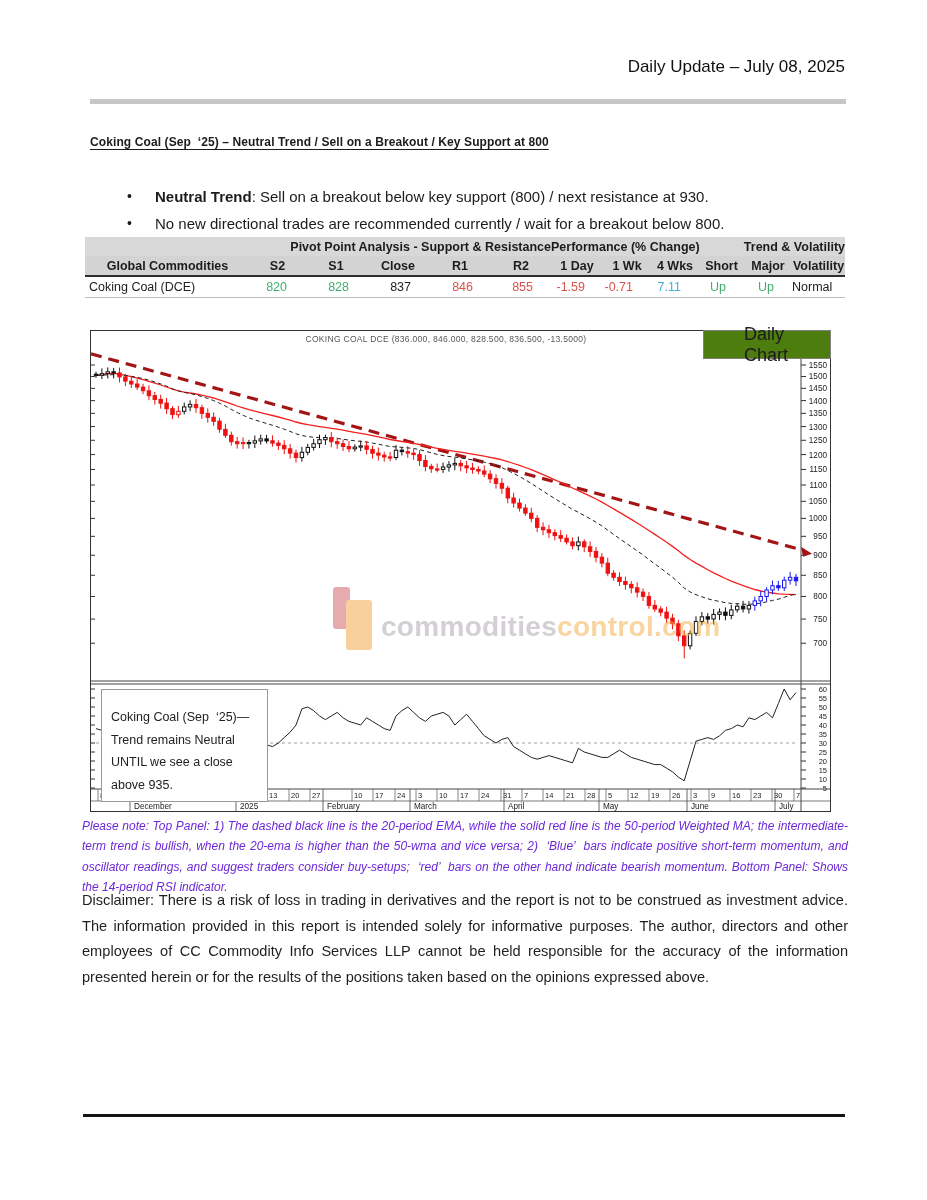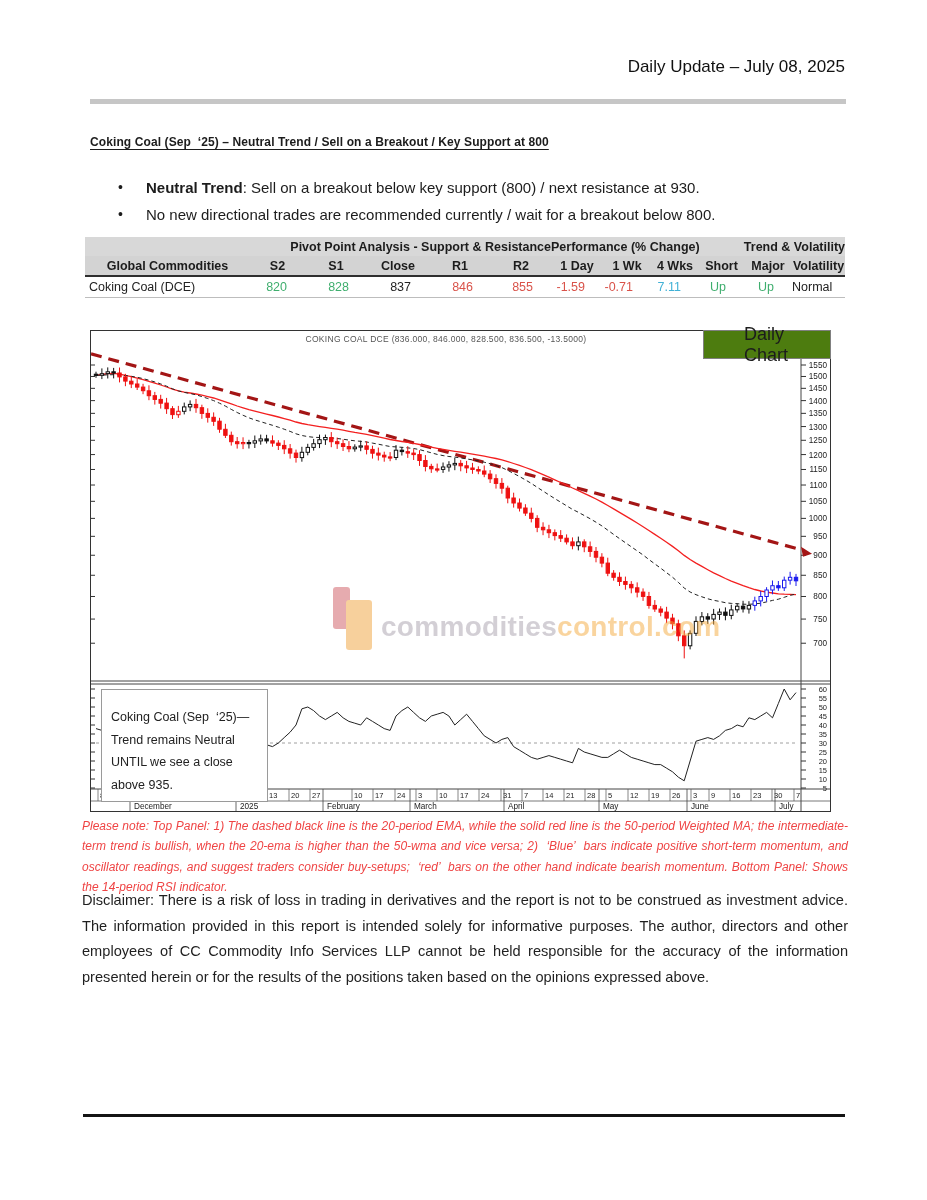--- a/index.html
+++ b/index.html
@@ -4,21 +4,21 @@
 <style>
   html,body{margin:0;padding:0;}
   body{width:927px;height:1200px;position:relative;background:#ffffff;
        font-family:"Liberation Sans",sans-serif;color:#1c1c1c;overflow:hidden;}
 
   .header-date{position:absolute;top:57px;right:82px;font-size:17px;color:#111;}
   .divider{position:absolute;top:99px;left:90px;width:756px;height:5px;background:#c6c6c6;}
   .title{position:absolute;top:127px;left:82px;margin:8px;font-size:12px;font-weight:700;
          text-decoration:underline;text-underline-offset:3px;letter-spacing:0.1px;}
 
-  .bullets{position:absolute;top:171px;left:108px;margin:8px;padding:0;list-style:none;font-size:15px;}
+  .bullets{position:absolute;top:171px;left:108px;margin:17px;padding:0;list-style:none;font-size:15px;}
   .bullets li{margin-bottom:10px;padding-left:30px;position:relative;}
   .bullets li::before{content:"\2022";position:absolute;left:2px;top:0px;font-size:14px;}
 
   .pivot-table{position:absolute;top:237px;left:85px;width:760px;border-collapse:collapse;
                font-size:12.5px;table-layout:fixed;}
   .pivot-table td,.pivot-table th{overflow:hidden;white-space:nowrap;}
   .group-row td{background:#d8d8d8;text-align:right;font-weight:600;height:19px;padding:0;}
   .head-row th{background:#d3d3d3;text-align:center;font-weight:600;height:19px;padding:0;
                border-bottom:2px solid #2e2e2e;}
   .section-row td{font-weight:700;height:18px;padding:0 0 0 4px;border-bottom:1px solid #a9a9a9;text-align:left;}
@@ -37,21 +37,21 @@
   .wm-logo{position:relative;width:46px;height:66px;}
   .wm-red{position:absolute;left:0;top:0;width:17px;height:42px;background:#cf5a62;border-radius:3px;}
   .wm-orange{position:absolute;left:13px;top:13px;width:26px;height:50px;background:#f1a33c;border-radius:3px;}
   .wm-text{font-size:28px;font-weight:700;letter-spacing:0.3px;margin-left:2px;margin-bottom:10px;white-space:nowrap;}
   .wm-gray{color:#a8a1ad;}
   .wm-orangetxt{color:#f5ab40;}
   .annotation{position:absolute;left:10px;top:358px;width:148px;background:#fff;border:1px solid #9a9a9a;
               padding:16px 8px 5px 9px;font-size:12.5px;line-height:22.5px;z-index:3;color:#222;}
 
   .note{position:absolute;top:816px;left:82px;width:766px;margin:0;font-size:12px;font-style:italic;
-        line-height:20.3px;text-align:justify;color:#ef4444;}
+        line-height:20.3px;text-align:justify;color:#6d28d9;}
   .disclaimer{position:absolute;top:888px;left:82px;width:766px;margin:0;font-size:14.6px;
               line-height:25.6px;text-align:justify;color:#1f1f1f;}
   .footer-line{position:absolute;top:1114px;left:83px;width:762px;height:3px;background:#141414;}
 </style>
 </head>
 <body>
 
 <div>
 
   <div class="header-date">Daily Update – July 08, 2025</div>

